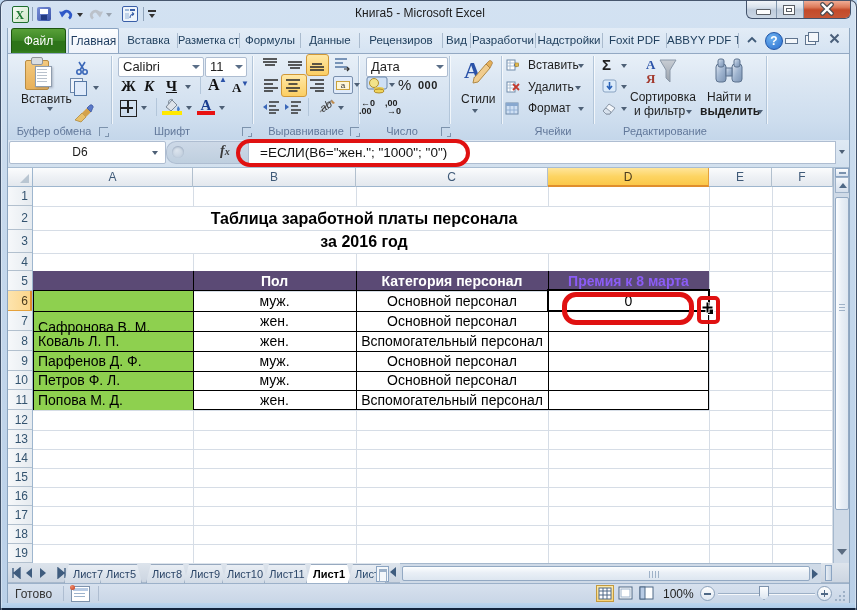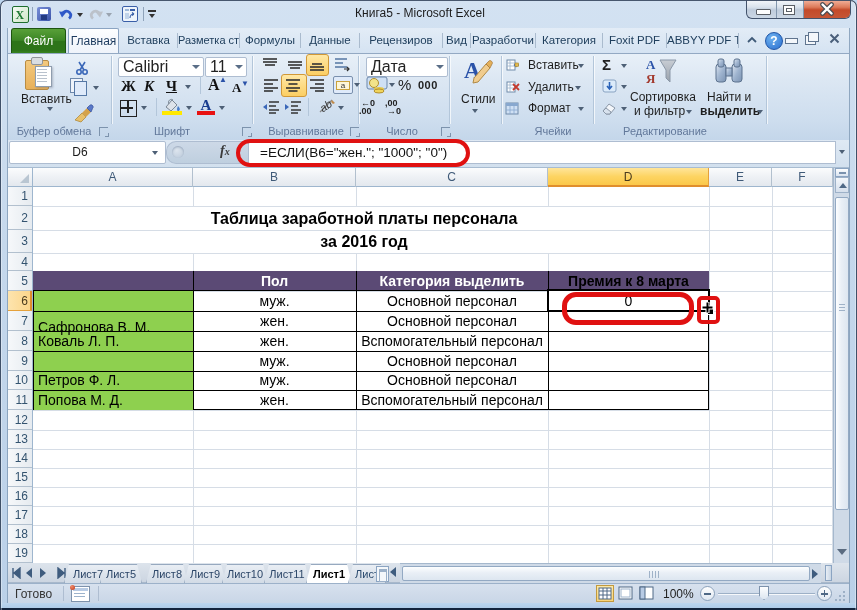--- a/index.html
+++ b/index.html
@@ -8,21 +8,21 @@
 #win{position:absolute;left:0;top:0;width:857px;height:610px;background:#bdd6ef;}
 
 #frame{position:absolute;left:0;top:0;width:857px;height:610px;border-radius:7px 7px 0 0;
 background:linear-gradient(180deg,#d3e2f2 0%,#c5d8ec 40%,#bad0e8 100%);
 box-shadow:inset 0 0 0 1px rgba(255,255,255,.6);}
 .vsep{position:absolute;top:2px;bottom:16px;width:1px;background:#b3c6da;box-shadow:1px 0 0 rgba(255,255,255,.7);}
 .glabel{position:absolute;top:71px;height:13px;font-size:11px;color:#62789a;text-align:center;}
 .launcher{position:absolute;top:73px;width:8px;height:8px;border-top:1.5px solid #7d93ad;border-left:1.5px solid #7d93ad;}
 .launcher:after{content:"";position:absolute;right:-1px;bottom:-1px;width:3px;height:3px;border-right:1.5px solid #7d93ad;border-bottom:1.5px solid #7d93ad;}
 .tb{position:absolute;top:0;height:25px;color:#21405e;font-size:11.5px;line-height:24px;text-align:center;white-space:nowrap;overflow:hidden;}
-.combo{position:absolute;background:#fff;border:1px solid #aebdd1;border-radius:2px;font-size:16px;color:#222;}
+.combo{position:absolute;background:#fff;border:1px solid #aebdd1;border-radius:2px;font-size:13px;color:#222;}
 .cArr{position:absolute;right:3px;top:50%;margin-top:-2px;width:0;height:0;border-left:4px solid transparent;border-right:4px solid transparent;border-top:4px solid #5a6e87;}
 .dArr{width:0;height:0;border-left:3.5px solid transparent;border-right:3.5px solid transparent;border-top:4px solid #4e6076;}
 .btxt{position:absolute;font-size:12px;color:#1e1e1e;white-space:nowrap;}
 .hdrtxt{font-size:12px;color:#3f5a78;text-align:center;}
 .cell{position:absolute;font-size:14px;color:#000;white-space:nowrap;overflow:hidden;}
 .red{position:absolute;border:4px solid #e01111;border-radius:14px;}
 .rh{position:absolute;left:0;width:24px;font-size:12px;color:#33536f;display:flex;align-items:center;justify-content:flex-end;padding-right:4px;border-bottom:1px solid #b2c0ce;box-sizing:border-box;}
 .rhsel{background:linear-gradient(90deg,#fde4ae,#fbd488);color:#4a3b1e;border-bottom:1px solid #e5a13b;box-shadow:inset -2px 0 0 #e08e2d;}
 .stab{position:absolute;top:1px;height:18px;background:linear-gradient(180deg,#e9eef4,#d2dbe6);border:1px solid #97a9bf;border-bottom:none;color:#2c4668;font-size:11px;text-align:center;line-height:18px;clip-path:polygon(5px 0,calc(100% - 5px) 0,100% 100%,0 100%);}
 </style>
@@ -105,21 +105,21 @@
     <div class="tb" style="left:232px;width:60px;">Формулы</div>
     <div class="abs" style="left:292px;top:5px;width:1px;height:15px;background:#aabbce;"></div>
     <div class="tb" style="left:293px;width:58px;">Данные</div>
     <div class="abs" style="left:351px;top:5px;width:1px;height:15px;background:#aabbce;"></div>
     <div class="tb" style="left:352px;width:82px;">Рецензиров</div>
     <div class="abs" style="left:434px;top:5px;width:1px;height:15px;background:#aabbce;"></div>
     <div class="tb" style="left:435px;width:27px;">Вид</div>
     <div class="abs" style="left:462px;top:5px;width:1px;height:15px;background:#aabbce;"></div>
     <div class="tb" style="left:463px;width:64px;">Разработчи</div>
     <div class="abs" style="left:527px;top:5px;width:1px;height:15px;background:#aabbce;"></div>
-    <div class="tb" style="left:528px;width:66px;">Категория</div>
+    <div class="tb" style="left:528px;width:66px;">Надстройки</div>
     <div class="abs" style="left:594px;top:5px;width:1px;height:15px;background:#aabbce;"></div>
     <div class="tb" style="left:595px;width:63px;">Foxit PDF</div>
     <div class="abs" style="left:658px;top:5px;width:1px;height:15px;background:#aabbce;"></div>
     <div class="tb" style="left:659px;width:71px;">ABBYY PDF T</div>
     <div class="abs" style="left:730px;top:5px;width:1px;height:15px;background:#aabbce;"></div>
 
     <svg class="abs" style="left:737px;top:6px;" width="14" height="12" viewBox="0 0 14 12">
         <path d="M3 8 L7 4 L11 8" fill="none" stroke="#3f5a78" stroke-width="1.8"></path>
       </svg>
 
@@ -460,25 +460,26 @@
     <div class="abs" style="left:348px;top:103px;width:1px;height:139px;background:#000;"></div>
     <div class="abs" style="left:540px;top:103px;width:1px;height:139px;background:#000;"></div>
     <div class="abs" style="left:25px;top:122px;width:676px;height:1px;background:#000;"></div>
     <div class="abs" style="left:25px;top:143px;width:676px;height:1px;background:#000;"></div>
     <div class="abs" style="left:25px;top:163px;width:676px;height:1px;background:#000;"></div>
     <div class="abs" style="left:25px;top:183px;width:676px;height:1px;background:#000;"></div>
     <div class="abs" style="left:25px;top:203px;width:676px;height:1px;background:#000;"></div>
     <div class="abs" style="left:25px;top:222px;width:676px;height:1px;background:#000;"></div>
 
     <div class="cell" style="left:185px;top:103px;width:163px;height:20px;line-height:20px;text-align:center;color:#fff;font-weight:bold;">Пол</div>
-    <div class="cell" style="left:348px;top:103px;width:192px;height:20px;line-height:20px;text-align:center;color:#fff;font-weight:bold;">Категория выделить</div>
-    <div class="cell" style="left:540px;top:103px;width:161px;height:20px;line-height:20px;text-align:center;color:#000000;font-weight:bold;">Премия к 8 марта</div>
+    <div class="cell" style="left:348px;top:103px;width:192px;height:20px;line-height:20px;text-align:center;color:#fff;font-weight:bold;">Категория персонал</div>
+    <div class="cell" style="left:540px;top:103px;width:161px;height:20px;line-height:20px;text-align:center;color:#8b5cf6;font-weight:bold;">Премия к 8 марта</div>
 
     <div class="cell" style="left:30px;top:149px;width:154px;height:20px;line-height:20px;">Сафронова В. М.</div>
     <div class="cell" style="left:30px;top:163px;width:154px;height:20px;line-height:20px;">Коваль Л. П.</div>
+    <div class="cell" style="left:30px;top:183px;width:154px;height:20px;line-height:20px;">Парфенов Д. Ф.</div>
     <div class="cell" style="left:30px;top:222px;width:154px;height:20px;line-height:20px;">Попова М. Д.</div>
     <div class="cell" style="left:30px;top:203px;width:154px;height:19px;line-height:19px;">Петров Ф. Л.</div>
 
     <div class="cell" style="left:185px;top:123px;width:163px;height:20px;line-height:20px;text-align:center;">муж.</div>
     <div class="cell" style="left:185px;top:143px;width:163px;height:20px;line-height:20px;text-align:center;">жен.</div>
     <div class="cell" style="left:185px;top:163px;width:163px;height:20px;line-height:20px;text-align:center;">жен.</div>
     <div class="cell" style="left:185px;top:183px;width:163px;height:20px;line-height:20px;text-align:center;">муж.</div>
     <div class="cell" style="left:185px;top:203px;width:163px;height:19px;line-height:19px;text-align:center;">муж.</div>
     <div class="cell" style="left:185px;top:222px;width:163px;height:20px;line-height:20px;text-align:center;">жен.</div>
 

